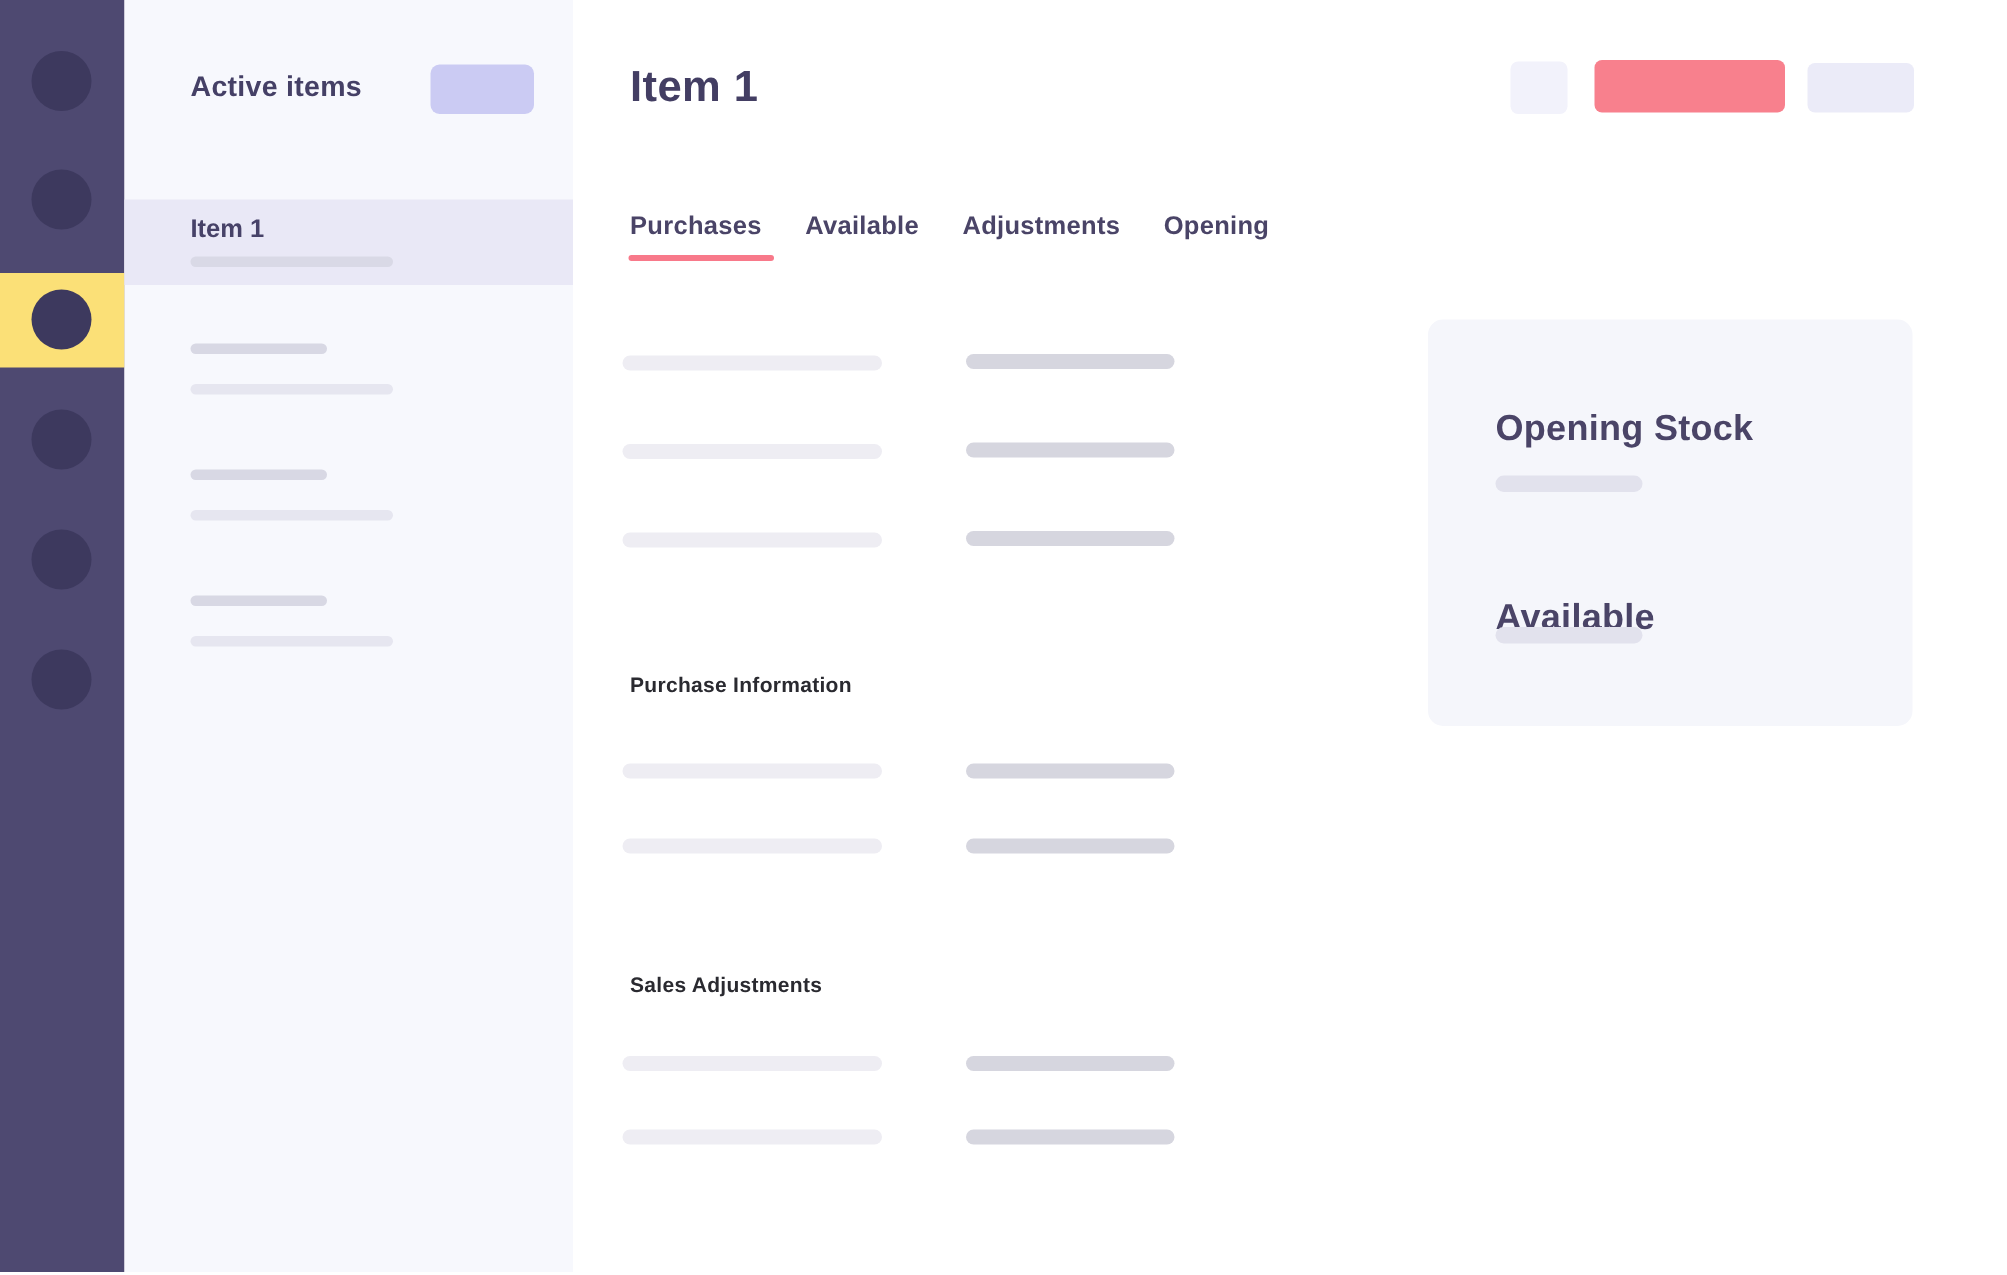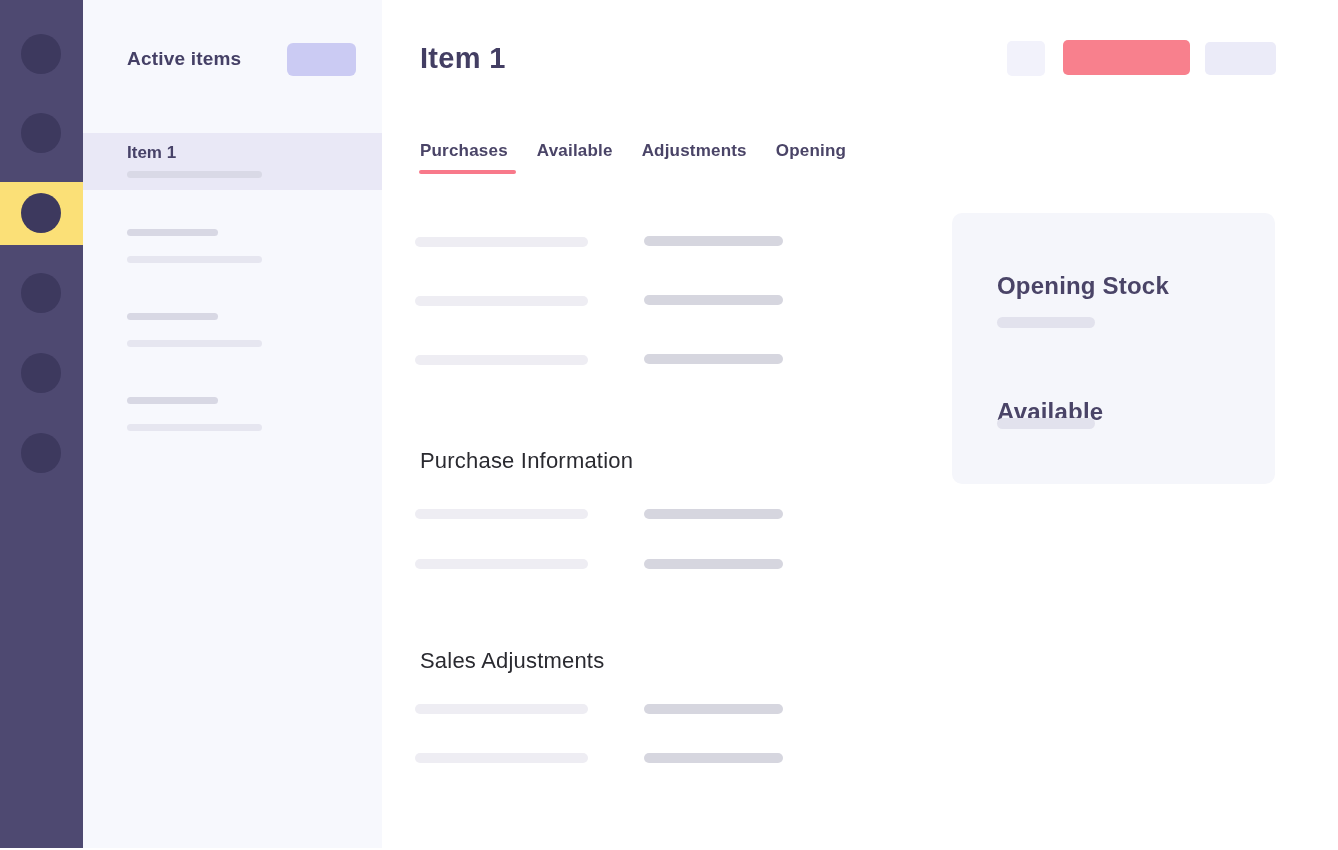--- a/index.html
+++ b/index.html
@@ -44,21 +44,21 @@
   .tab.active::after { content: ""; position: absolute; left: -1px; right: -8px; bottom: 0;
     height: 4px; border-radius: 2px; background: #f8798a; }
 
   .col { position: absolute; display: flex; flex-direction: column; }
   .field-left  { width: 173px; height: 10px; border-radius: 5px; background: #eeedf3; }
   .field-right { width: 139px; height: 10px; border-radius: 5px; background: #d6d6df; }
 
   .ov-left  { left: 33px;  top: 237px; gap: 49px; }
   .ov-right { left: 262px; top: 236px; gap: 49px; }
 
-  .section-heading { position: absolute; left: 38px; font-size: 22px; font-weight: 400;
+  .section-heading { position: absolute; left: 38px; font-size: 14px; font-weight: 700;
     color: #2a2a30; letter-spacing: 0.2px; }
   .h-purchase { top: 448px; }
   .h-sales    { top: 648px; }
 
   .pi-left  { left: 33px;  top: 509px; gap: 40px; }
   .pi-right { left: 262px; top: 509px; gap: 40px; }
   .si-left  { left: 33px;  top: 704px; gap: 39px; }
   .si-right { left: 262px; top: 704px; gap: 39px; }
 
   

